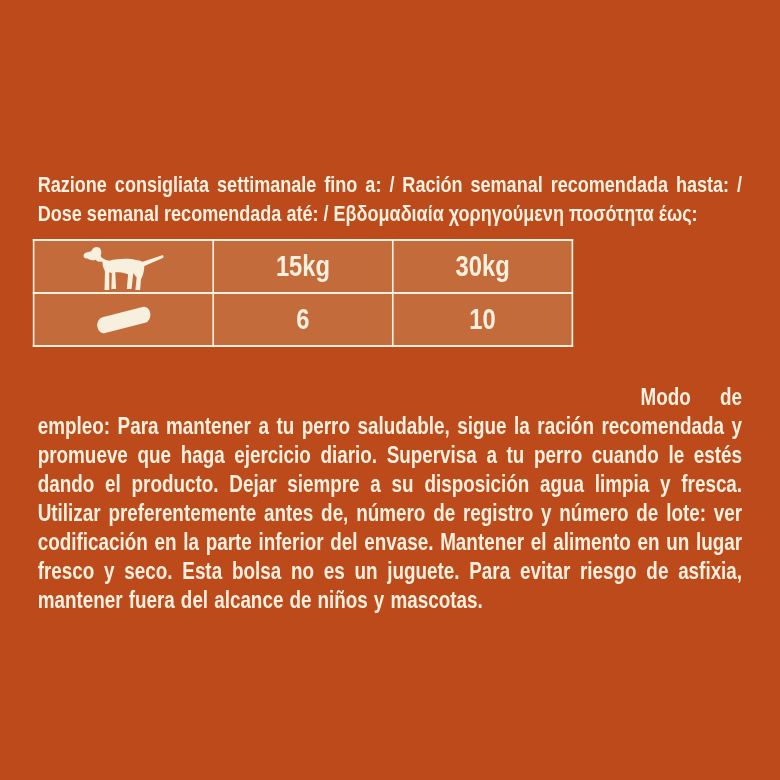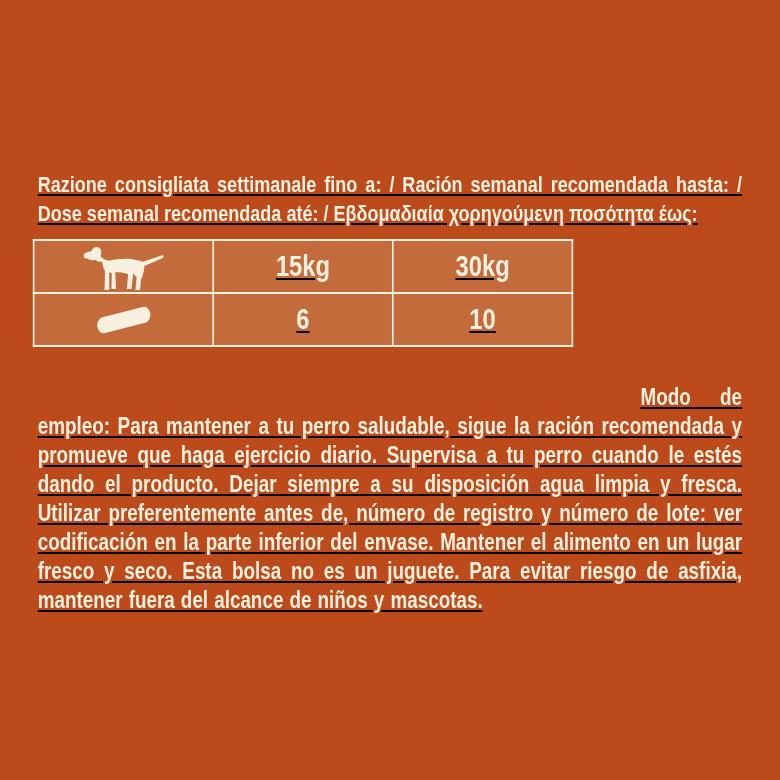--- a/index.html
+++ b/index.html
@@ -13,21 +13,20 @@
     width: 780px;
     height: 780px;
     background: var(--bg);
     overflow: hidden;
     font-family: "Liberation Sans", "DejaVu Sans", sans-serif;
   }
   .label {
     position: relative;
     width: 780px;
     height: 780px;
-    text-decoration: underline;
   }
   
   .scale {
     width: 951px;
     height: 780px;
     transform: scaleX(0.82);
     transform-origin: 0 0;
     color: var(--fg);
     font-weight: 700;
     padding: 170px 46px 0 46px;

